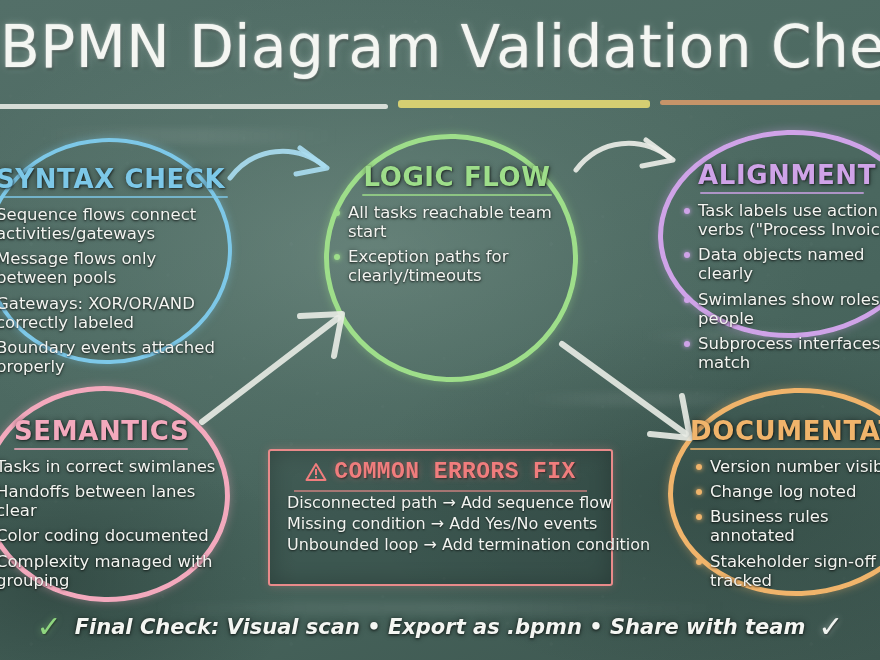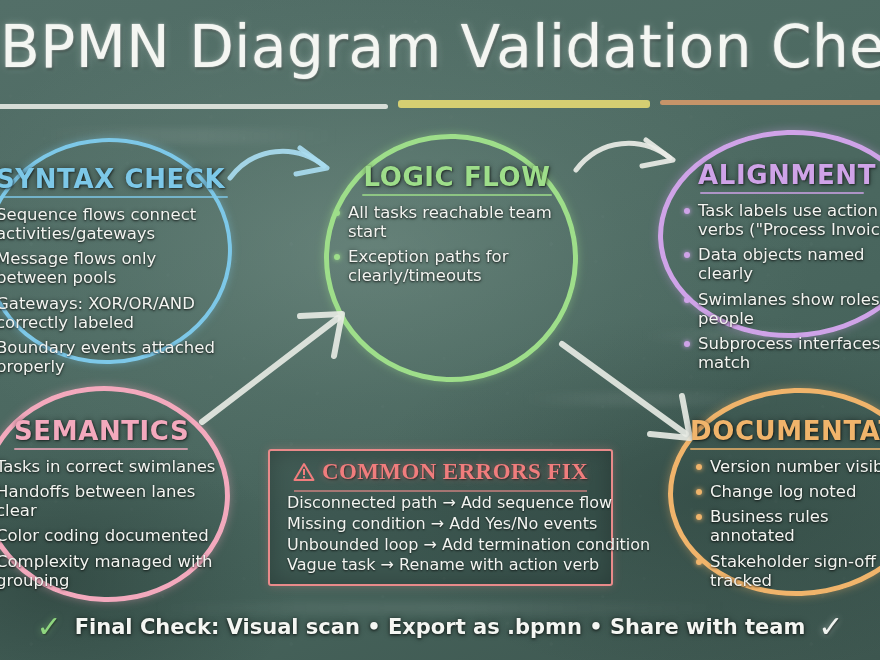--- a/index.html
+++ b/index.html
@@ -143,21 +143,21 @@
     background: rgba(40,60,55,0.30);
     box-sizing: border-box;
   }
   #errbox-head {
     text-align: center;
     color: #f07d7d;
     font-size: 23px;
     font-weight: 700;
     letter-spacing: .4px;
     margin: 8px 0 2px 0;
-    font-family: Liberation Serif, serif;
+    font-family: Liberation Mono, monospace;
     text-shadow: 0 0 7px rgba(240,125,125,.45), 1px 1px 2px rgba(0,0,0,.55);
     display: flex;
     align-items: center;
     justify-content: center;
     gap: 7px;
   }
   #errbox-head .hu2 {
     position: absolute;
     left: 24px; right: 24px;
     top: 39px;
@@ -190,20 +190,21 @@
     justify-content: center;
     gap: 13px;
     white-space: nowrap;
   }
   #footer-text {
     color: #f4f6f2;
     font-size: 21px;
     font-weight: 700;
     font-family: "DejaVu Sans", sans-serif;
     text-shadow: 0 1px 3px rgba(0,0,0,.70), 0 0 6px rgba(0,0,0,.4);
+    font-style: italic;
   }
   .tick { font-size: 30px; line-height: 1; }
   .tick.green { color: #8fd67f; text-shadow: 0 0 7px rgba(143,214,127,.5), 1px 1px 2px rgba(0,0,0,.5); }
   .tick.white { color: #f0f3ef; text-shadow: 0 0 7px rgba(255,255,255,.45), 1px 1px 2px rgba(0,0,0,.5); }
 
   svg.arrow { position: absolute; pointer-events: none; overflow: visible; }
 </style>
 <style>ul.items.bulleted li::before{background:var(--bc,#f4f6f2);box-shadow:0 0 5px var(--bc,#fff);}</style></head>
 <body>
 
@@ -320,21 +321,20 @@
         <rect x="10" y="7" width="2" height="6" fill="#f07d7d"></rect>
         <rect x="10" y="14.3" width="2" height="2" fill="#f07d7d"></rect>
       </svg>
       <span>COMMON ERRORS FIX</span>
       <span class="hu2"></span>
     </div>
     <ul class="errlist">
       <li>Disconnected path → Add sequence flow</li>
       <li>Missing condition → Add Yes/No events</li>
       <li>Unbounded loop → Add termination condition</li>
-      <li>Vague task → Rename with action verb</li>
     </ul>
   </div>
 
   <div id="footer">
     <span class="tick green">✓</span>
     <span id="footer-text">Final Check: Visual scan • Export as .bpmn • Share with team</span>
     <span class="tick white">✓</span>
   </div>
 
 </div>

